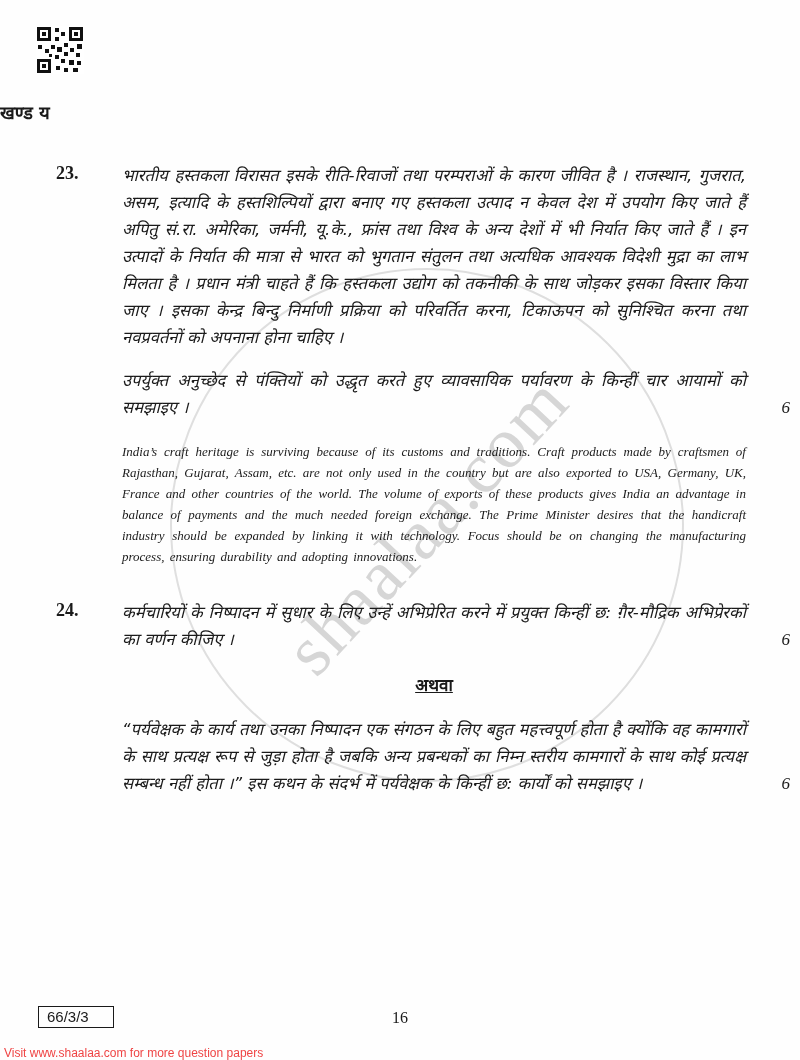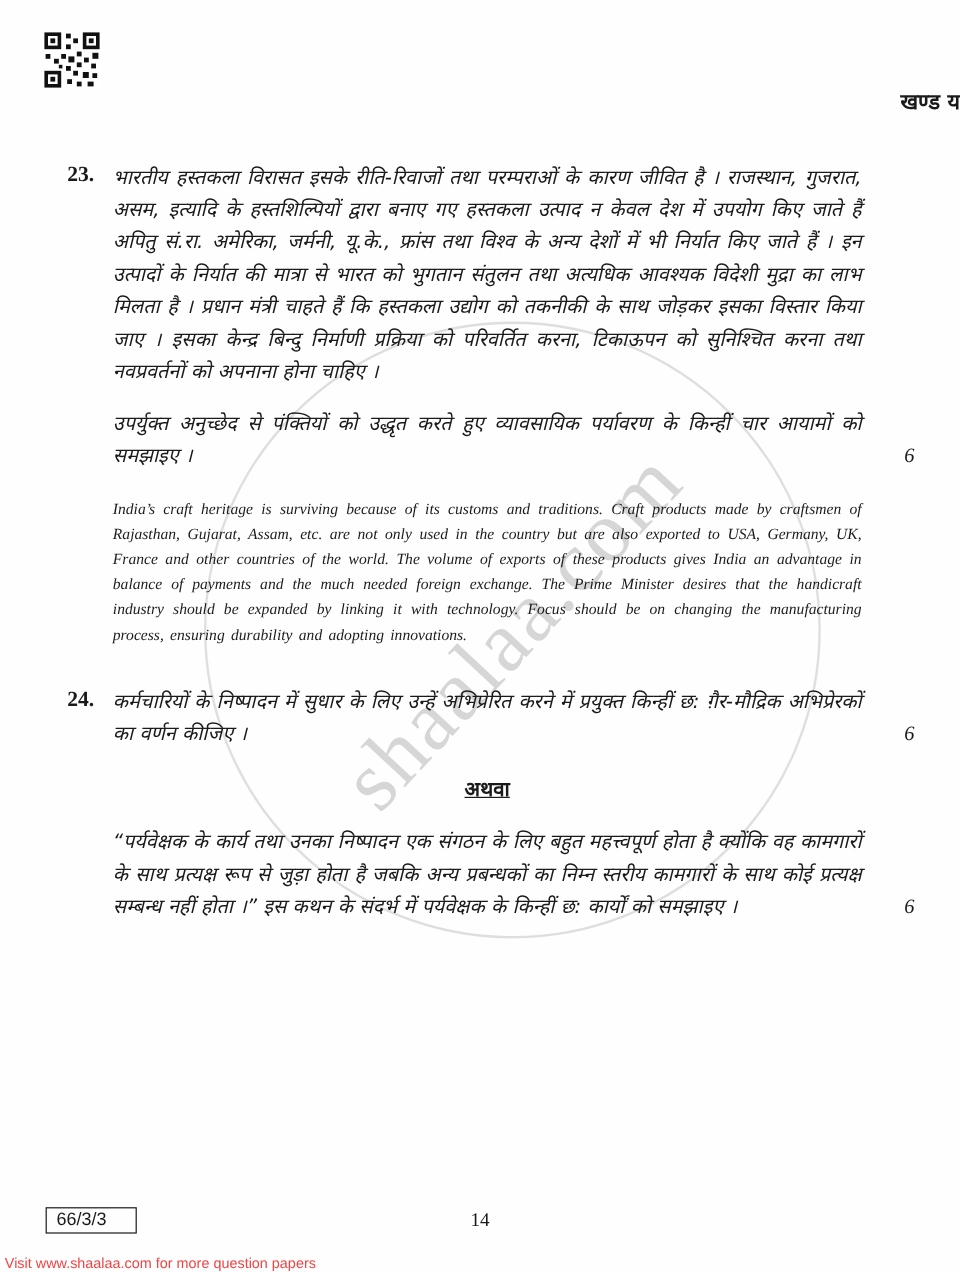--- a/index.html
+++ b/index.html
@@ -47,38 +47,39 @@
   .watermark-text {
     transform: rotate(-47deg);
     font-family: "Liberation Serif", serif;
     font-size: 72px;
     color: #c9c9c9;
     letter-spacing: 2px;
     white-space: nowrap;
   }
   
   .headings {
-    padding-top: 72px;
-    text-align: right;
+    padding-top: 100px;
+    text-align: left;
   }
   .section-hindi {
     font-weight: bold;
     font-size: 18px;
     font-family: "DejaVu Sans", "Liberation Serif", serif;
   }
   .section-english {
     font-weight: bold;
     font-size: 20px;
     margin-top: 10px;
     letter-spacing: 0.5px;
   }
   
   .question {
     display: flex;
     margin: 0 42px 0 56px;
+    gap: 28px;
   }
   .q23 { margin-top: 38px; }
   .q24 { margin-top: 32px; }
   .qnum {
     width: 38px;
     flex: 0 0 38px;
     font-weight: bold;
     font-size: 18px;
     padding-top: 1px;
   }
@@ -235,17 +236,17 @@
           <span>“पर्यवेक्षक के कार्य तथा उनका निष्पादन एक संगठन के लिए बहुत महत्त्वपूर्ण होता है क्योंकि वह कामगारों के साथ प्रत्यक्ष रूप से जुड़ा होता है जबकि अन्य प्रबन्धकों का निम्न स्तरीय कामगारों के साथ कोई प्रत्यक्ष सम्बन्ध नहीं होता ।” इस कथन के संदर्भ में पर्यवेक्षक के किन्हीं छ: कार्यों को समझाइए ।</span>
           <span class="marks">6</span>
         </div>
       </div>
     </div>
 
   </div>
 
   <div class="footer">
     <span class="paper-code">66/3/3</span>
-    <span class="page-number">14</span>
+    <span class="page-number">16</span>
   </div>
   <div class="visit-line">Visit www.shaalaa.com for more question papers</div>
 
 </div>
 
 </body></html>

